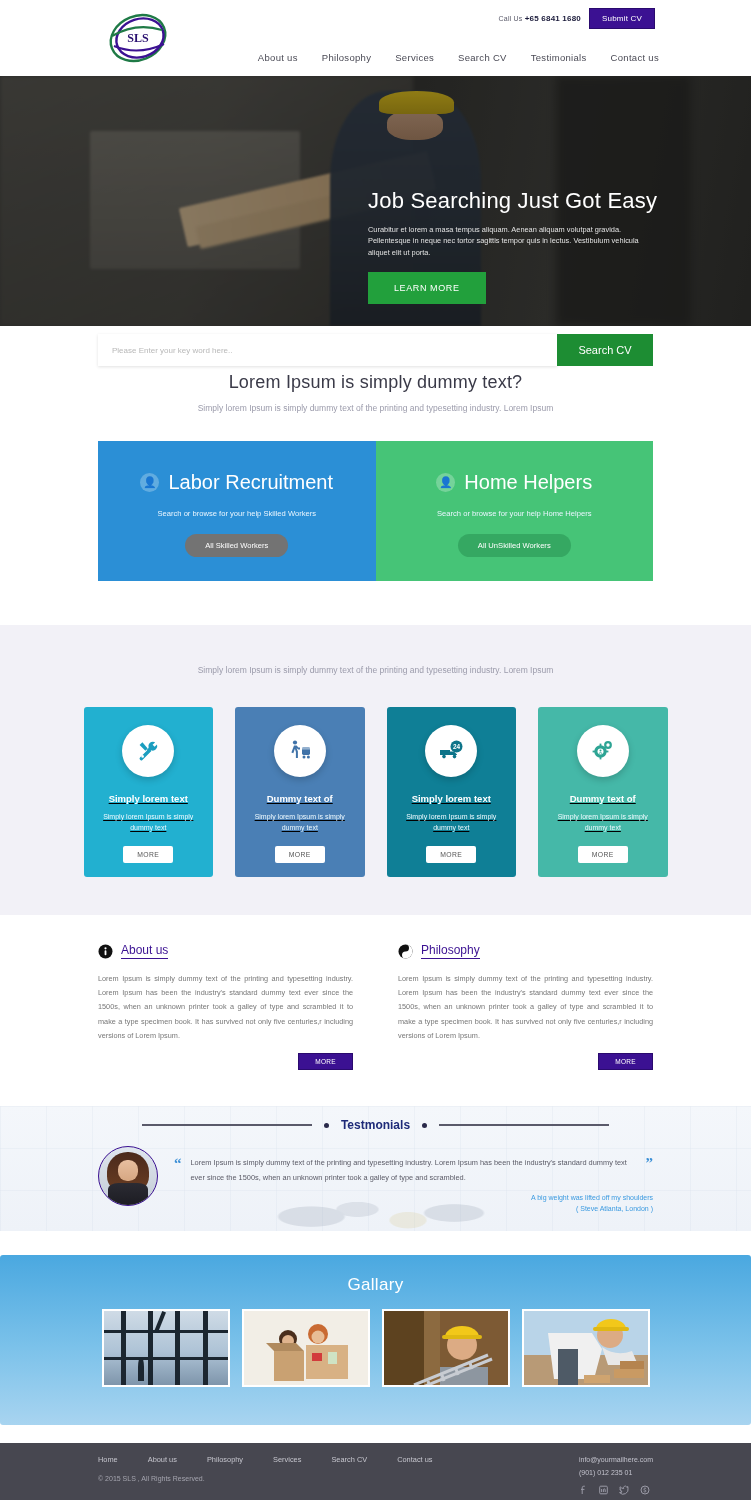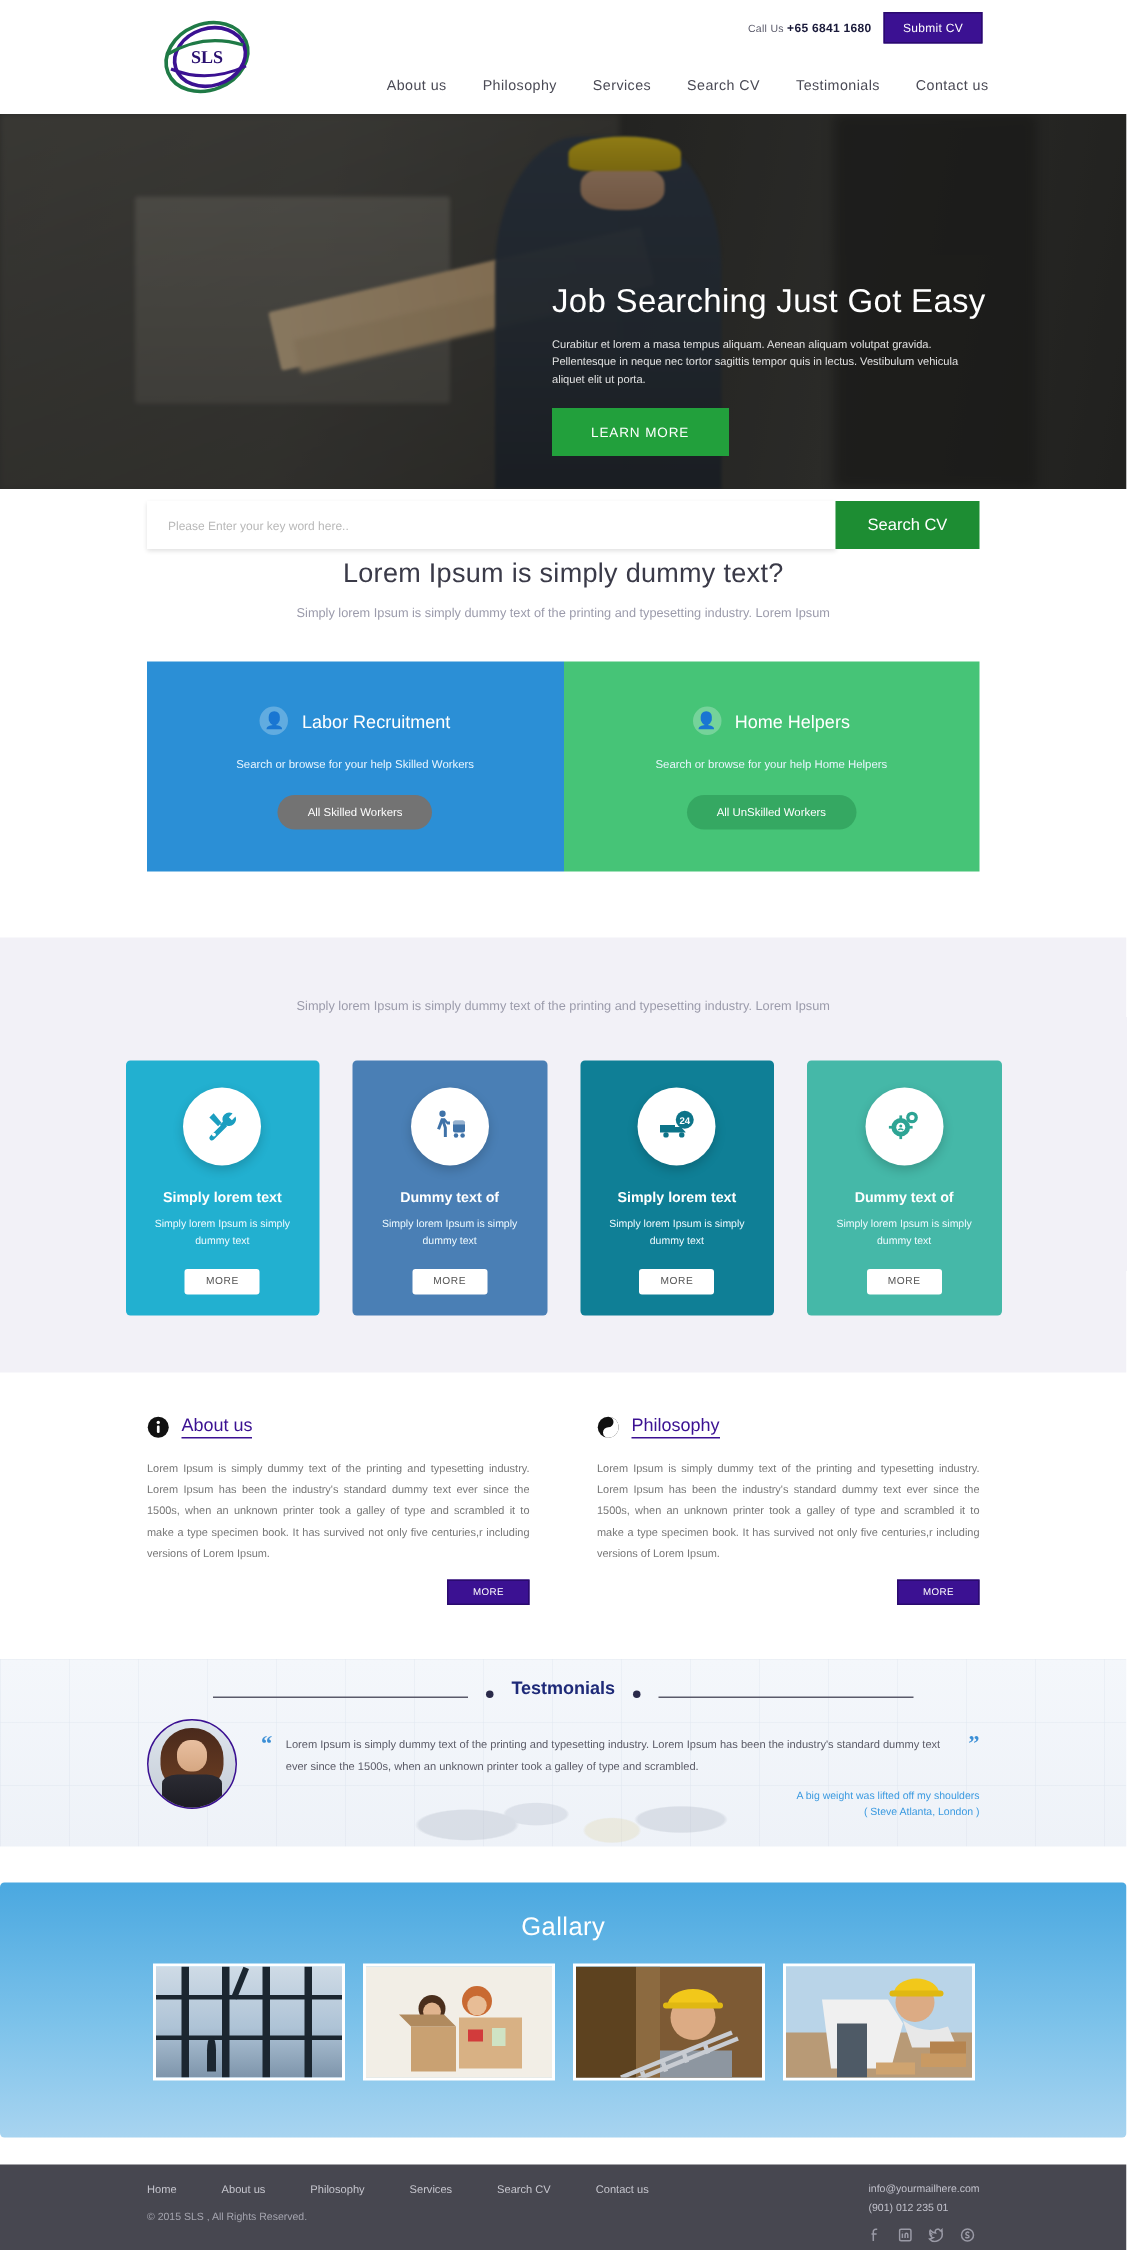--- a/index.html
+++ b/index.html
@@ -69,30 +69,30 @@
 
   
   .intro { padding-top: 46px; }
   .panels { display:flex; width:555px; margin:28px auto 0; height:140px; }
   .panel { flex:1; display:flex; flex-direction:column; align-items:center; padding-top:30px; }
   .panel.blue { background:#2b8fd6; }
   .panel.green { background:#46c477; }
   .panel-head { display:flex; align-items:center; gap:9px; }
   .panel-ico { width:19px; height:19px; border-radius:50%; background:rgba(255,255,255,.26);
     display:flex; align-items:center; justify-content:center; color:#fff; font-size:11px; }
-  .panel-title { font-size:12px; color:#fff; font-weight:normal; }
+  .panel-title { font-size:20px; color:#fff; font-weight:normal; }
   .panel-desc { font-size:7.6px; color:#eaf6ff; margin-top:15px; }
   .panel-btn { margin-top:16px; border:none; border-radius:12px; color:#fff; font-size:7.6px;
     padding:7px 20px; cursor:pointer; }
   .panel.blue .panel-btn { background:#737373; }
   .panel.green .panel-btn { background:#35a862; }
 
   
   .services { background:#f2f1f7; margin-top:44px; padding:30px 0 38px; }
-  .cards { display:flex; gap:22px; width:584px; margin:32px auto 0; }
+  .cards { display:flex; gap:22px; width:584px; margin:32px auto 0;text-decoration:underline; }
   .card { flex:1; border-radius:3px; text-align:center; padding:18px 8px 14px; position:relative; }
   .card-ico { width:52px; height:52px; border-radius:50%; background:#fff; margin:0 auto;
     display:flex; align-items:center; justify-content:center; box-shadow:0 3px 7px rgba(0,0,0,.18); }
   .card-title { font-size:9.5px; color:#fff; font-weight:bold; margin-top:16px; }
   .card-desc { font-size:7px; color:#eefaff; margin-top:8px; line-height:1.5; }
   .card-btn { margin-top:13px; background:#fff; border:none; font-size:6.8px; color:#555;
     padding:5px 14px; border-radius:2px; cursor:pointer; letter-spacing:.4px; }
 
   
   .cols { display:flex; gap:45px; width:555px; margin:28px auto 0; }
@@ -109,21 +109,21 @@
     background:linear-gradient(180deg,#f4f7fb,#eef2f8); }
   .testi-bg { position:absolute; inset:0; opacity:.35;
     background-image: linear-gradient(rgba(180,195,215,.35) 1px,transparent 1px),
                       linear-gradient(90deg,rgba(180,195,215,.35) 1px,transparent 1px);
     background-size: 46px 42px; }
   .testi-ghost { position:absolute; left:270px; bottom:0; width:230px; height:72px; opacity:.22;
     background: radial-gradient(ellipse at 18% 80%,#8c97a8 0 12%,transparent 13%),
                 radial-gradient(ellipse at 38% 70%,#9aa4b4 0 10%,transparent 11%),
                 radial-gradient(ellipse at 60% 85%,#d8c98a 0 9%,transparent 10%),
                 radial-gradient(ellipse at 80% 75%,#8c97a8 0 11%,transparent 12%); }
-  .testi-head { position:relative; display:flex; align-items:flex-end; justify-content:center; gap:12px; padding-top:12px; }
+  .testi-head { position:relative; display:flex; align-items:center; justify-content:center; gap:12px; padding-top:12px; }
   .tline { width:170px; height:1.5px; background:#5a5a6a; }
   .tdot { width:5px; height:5px; border-radius:50%; background:#2a2a4a; }
   .testi-title { font-size:12px; color:#1e2a78; font-weight:bold; }
   .testi-body { position:relative; display:flex; width:555px; margin:14px auto 0; gap:16px; }
   .avatar { width:60px; height:60px; border-radius:50%; border:1.5px solid #3b1192; overflow:hidden; flex:none;
     background:linear-gradient(180deg,#dfe6ee,#c4ccd6); position:relative; }
   .av-hair { position:absolute; left:13%; top:8%; width:74%; height:72%; border-radius:48% 48% 40% 40%;
     background:linear-gradient(180deg,#4a2a1c,#6b3d22); }
   .av-face { position:absolute; left:33%; top:22%; width:34%; height:36%; border-radius:46%;
     background:linear-gradient(180deg,#e8bfa0,#d6a782); }

